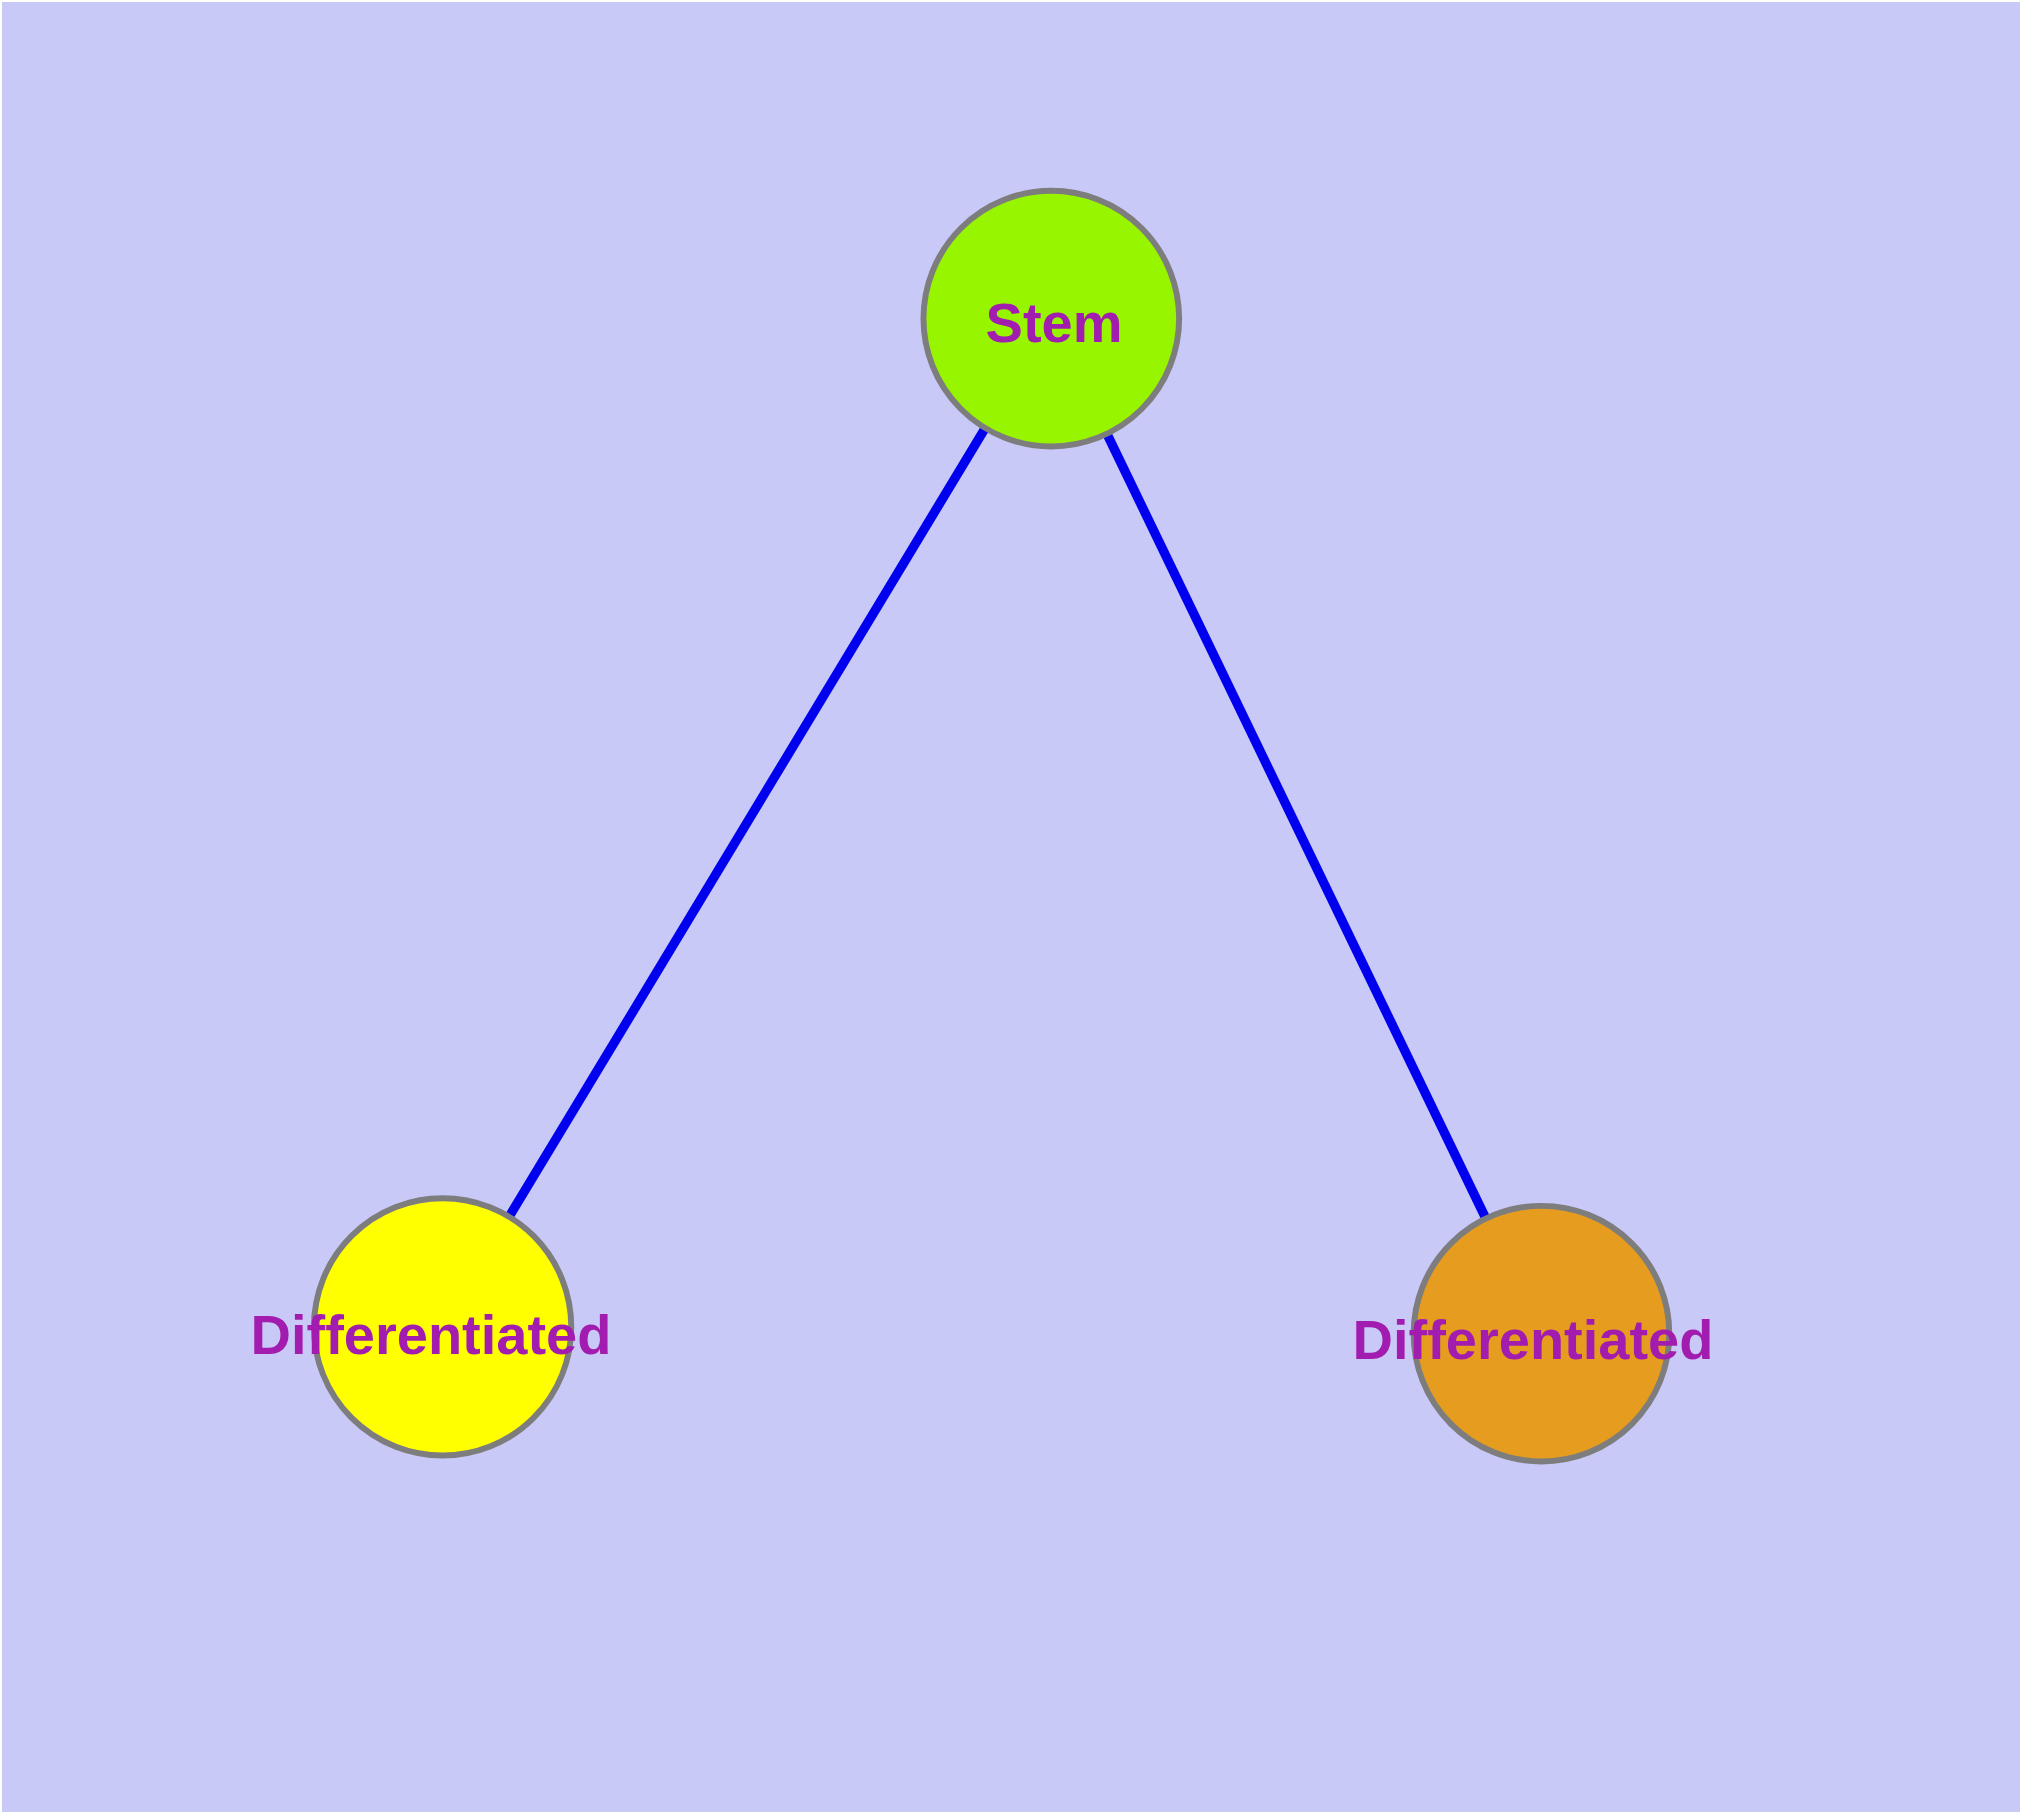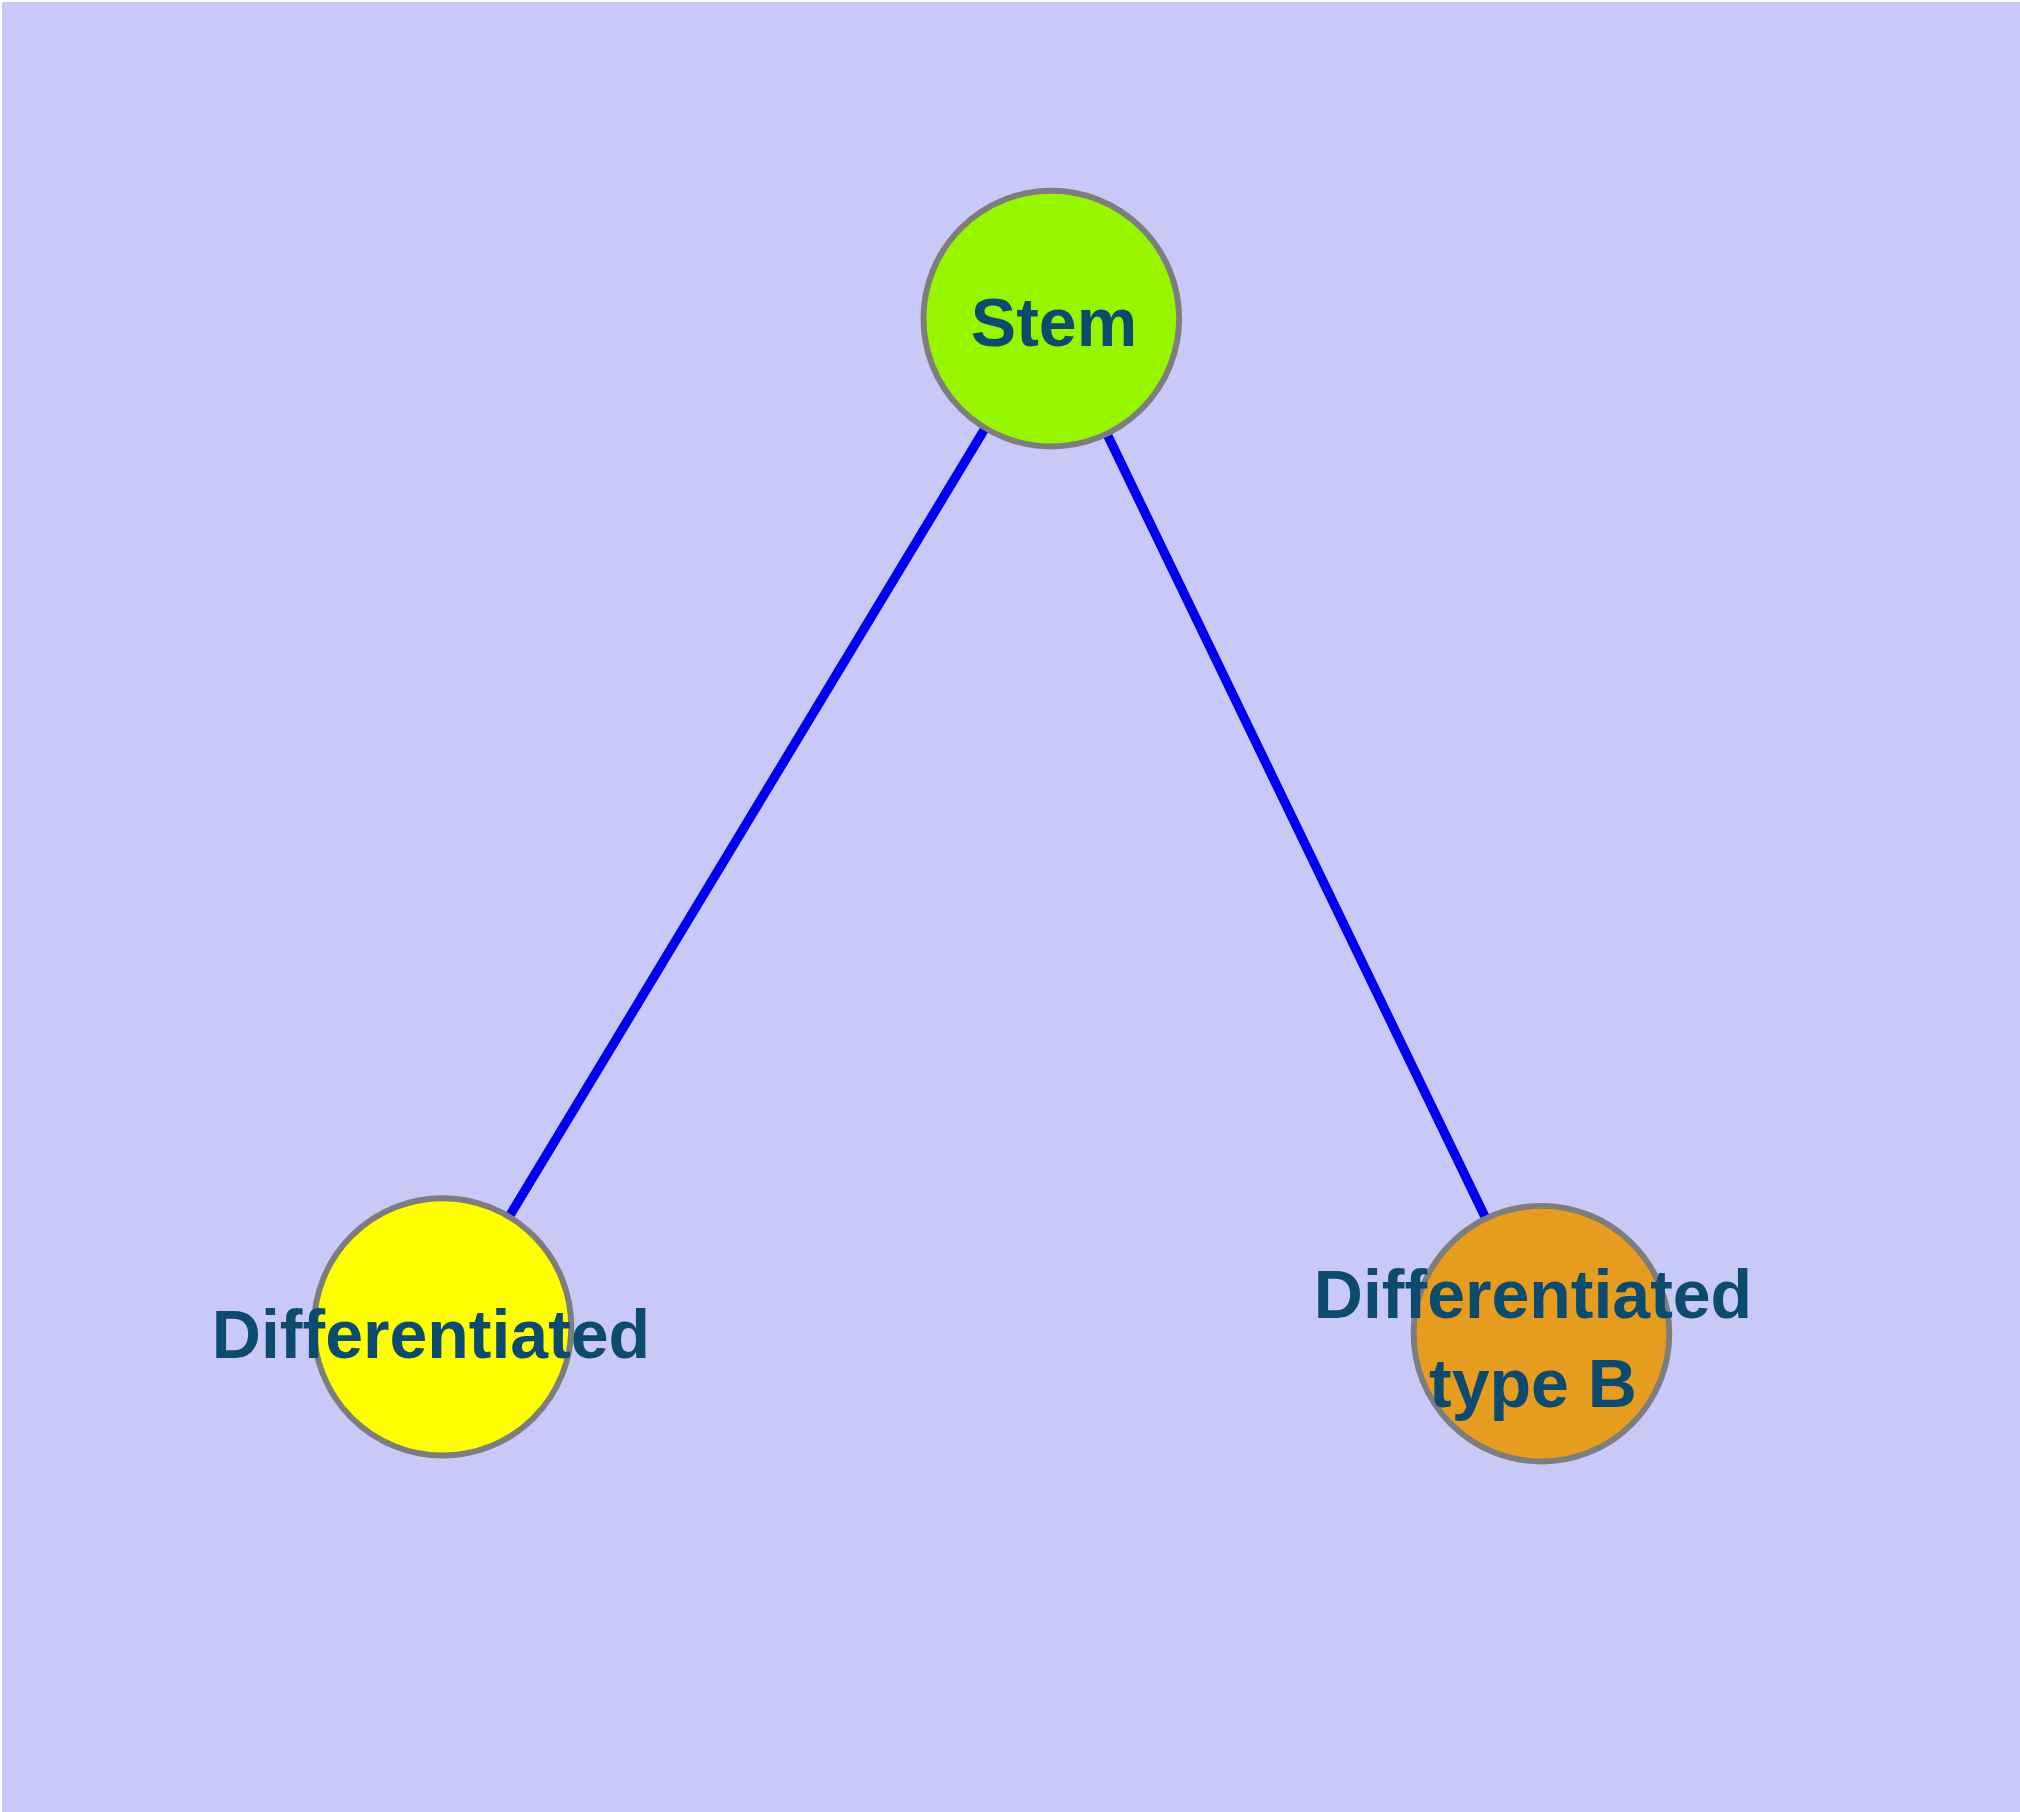--- a/index.html
+++ b/index.html
@@ -22,23 +22,23 @@
     position: absolute;
     left: 0;
     top: 0;
     width: 100%;
     height: 100%;
     display: block;
   }
   .node-label {
     position: absolute;
     transform: translate(-50%, -50%);
-    color: #0c4a6e;
+    color: #a21caf;
     font-weight: bold;
-    font-size: 68px;
+    font-size: 56px;
     line-height: 89px;
     text-align: center;
     white-space: nowrap;
     letter-spacing: 0px;
   }
 </style>
 </head>
 <body>
 
 <div class="canvas">
@@ -56,17 +56,16 @@
   <div class="node-label" style="left:1052px; top:320px;">
     <span>Stem</span>
   </div>
 
   <div class="node-label" style="left:429px; top:1332px;">
     <span>Differentiated</span><br>
   </div>
 
   <div class="node-label" style="left:1531px; top:1337px;">
     <span>Differentiated</span><br>
-    <span>type B</span>
   </div>
 
 </div>
 
 
 </body></html>

